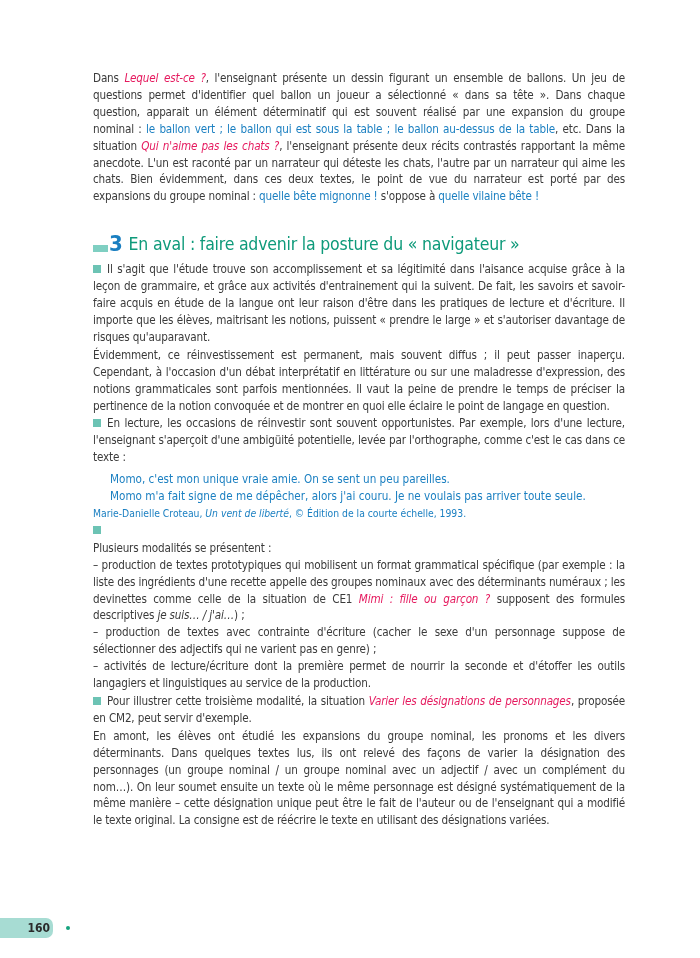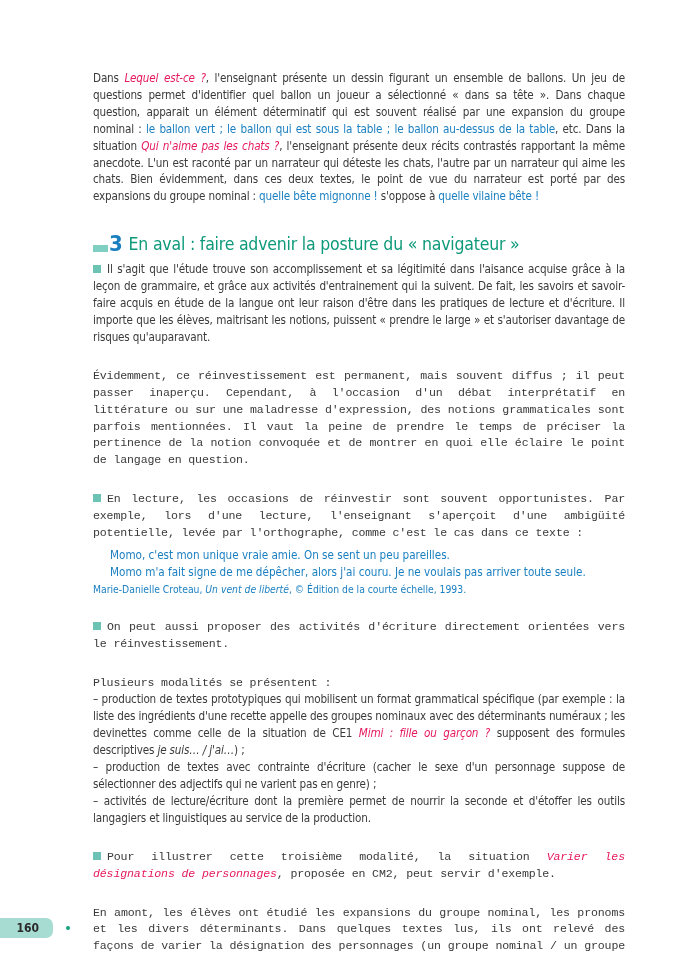--- a/index.html
+++ b/index.html
@@ -3,36 +3,36 @@
   <meta charset="utf-8">
   <style>
     html, body { margin: 0; padding: 0; }
     body {
       width: 700px; height: 958px; background: #ffffff; position: relative; overflow: hidden;
       font-family: "DejaVu Sans Condensed", "Liberation Sans Narrow", "Liberation Sans", sans-serif;
       color: #3a3a3a;
     }
     .page { position: absolute; left: 93px; top: 70px; width: 532px; }
     p { margin: 0; font-size: 11.6px; line-height: 16.9px; text-align: justify; letter-spacing: -0.15px; }
-    .gap { margin-top: 22px; font-family: Liberation Mono, monospace; }
+    .gap { margin-top: 1px; }
     .red-it { color: #e5195e; font-style: italic; }
     .blue { color: #1a7fc1; }
     .bullet { display: inline-block; width: 8px; height: 8px; background: #6cc3b4; margin-right: 6px; vertical-align: 0px; }
     h2 {
       margin: 28px 0 6px 0; display: flex; align-items: flex-end; font-weight: normal;
       font-size: 17.5px; line-height: 22px; color: #0e9a7a; letter-spacing: -0.2px;
     }
     .h-bar { display: inline-block; width: 15px; height: 7px; background: #7fcfc2; margin-bottom: 3px; margin-right: 1px; }
     .h-num { color: #1a7fc1; font-weight: bold; font-size: 22px; line-height: 22px; margin-right: 6px; }
     .quote { margin: 5px 0 0 17px; color: #1a7fc1; font-size: 11.6px; line-height: 16.9px; }
     .source { text-align: left; color: #1a7fc1; font-size: 10.3px; line-height: 15px; margin-top: 1px; }
     .source i { font-style: italic; }
     .folio {
       position: absolute; left: 0; top: 918px; width: 53px; height: 20px; background: #a7dcd3;
-      border-radius: 0 7px 7px 0; text-align: right; padding-right: 14px; box-sizing: border-box;
+      border-radius: 0 7px 7px 0; text-align: right; padding-right: 3px; box-sizing: border-box;
       font-size: 12px; line-height: 20px; font-weight: bold; color: #2a2a2a;
     }
     .folio-dot { position: absolute; left: 66px; top: 926px; width: 4px; height: 4px; border-radius: 50%; background: #15a37e; }
   </style>
 </head>
 <body>
 
 <div class="page">
 
   <p><span>Dans </span><span class="red-it">Lequel est-ce ?</span><span>, l'enseignant présente un dessin figurant un ensemble de ballons. Un jeu de questions permet d'identifier quel ballon un joueur a sélectionné « dans sa tête ». Dans chaque question, apparait un élément déterminatif qui est souvent réalisé par une expansion du groupe nominal : </span><span class="blue">le ballon vert ; le ballon qui est sous la table ; le ballon au-dessus de la table</span><span>, etc. Dans la situation </span><span class="red-it">Qui n'aime pas les chats ?</span><span>, l'enseignant présente deux récits contrastés rapportant la même anecdote. L'un est raconté par un narrateur qui déteste les chats, l'autre par un narrateur qui aime les chats. Bien évidemment, dans ces deux textes, le point de vue du narrateur est porté par des expansions du groupe nominal : </span><span class="blue">quelle bête mignonne !</span><span> s'oppose à </span><span class="blue">quelle vilaine bête !</span></p>
@@ -46,21 +46,21 @@
   <p><span class="bullet"></span><span>Il s'agit que l'étude trouve son accomplissement et sa légitimité dans l'aisance acquise grâce à la leçon de grammaire, et grâce aux activités d'entrainement qui la suivent. De fait, les savoirs et savoir-faire acquis en étude de la langue ont leur raison d'être dans les pratiques de lecture et d'écriture. Il importe que les élèves, maitrisant les notions, puissent « prendre le large » et s'auto­riser davantage de risques qu'auparavant.</span></p>
   <p class="gap">Évidemment, ce réinvestissement est permanent, mais souvent diffus ; il peut passer inaperçu. Cependant, à l'occasion d'un débat interprétatif en littérature ou sur une maladresse d'expression, des notions grammaticales sont parfois mentionnées. Il vaut la peine de prendre le temps de pré­ciser la pertinence de la notion convoquée et de montrer en quoi elle éclaire le point de langage en question.</p>
   <p class="gap"><span class="bullet"></span><span>En lecture, les occasions de réinvestir sont souvent opportunistes. Par exemple, lors d'une lec­ture, l'enseignant s'aperçoit d'une ambigüité potentielle, levée par l'orthographe, comme c'est le cas dans ce texte :</span></p>
 
   <div class="quote">
     <div>Momo, c'est mon unique vraie amie. On se sent un peu pareilles.</div>
     <div>Momo m'a fait signe de me dépêcher, alors j'ai couru. Je ne voulais pas arriver toute seule.</div>
   </div>
   <div class="source"><span>Marie-Danielle Croteau, </span><i>Un vent de liberté</i><span>, © Édition de la courte échelle, 1993.</span></div>
 
-  <p class="gap"><span class="bullet"></span><span>On peut aussi proposer des activités d'écriture directement orientées vers le réinvestissement.</span></p>
+  <p class="gap"><span class="bullet"></span></p>
   <p class="gap">Plusieurs modalités se présentent :</p>
   <p><span>– production de textes prototypiques qui mobilisent un format grammatical spécifique (par exemple : la liste des ingrédients d'une recette appelle des groupes nominaux avec des déter­minants numéraux ; les devinettes comme celle de la situation de CE1 </span><span class="red-it">Mimi : fille ou garçon ?</span><span> supposent des formules descriptives </span><i>je suis… / j'ai…</i><span>) ;</span></p>
   <p>– production de textes avec contrainte d'écriture (cacher le sexe d'un personnage suppose de sélectionner des adjectifs qui ne varient pas en genre) ;</p>
   <p>– activités de lecture/écriture dont la première permet de nourrir la seconde et d'étoffer les outils langagiers et linguistiques au service de la production.</p>
   <p class="gap"><span class="bullet"></span><span>Pour illustrer cette troisième modalité, la situation </span><span class="red-it">Varier les désignations de personnages</span><span>, pro­posée en CM2, peut servir d'exemple.</span></p>
   <p class="gap">En amont, les élèves ont étudié les expansions du groupe nominal, les pronoms et les divers déterminants. Dans quelques textes lus, ils ont relevé des façons de varier la désignation des personnages (un groupe nominal / un groupe nominal avec un adjectif / avec un complément du nom…). On leur soumet ensuite un texte où le même personnage est désigné systématiquement de la même manière – cette désignation unique peut être le fait de l'auteur ou de l'enseignant qui a modifié le texte original. La consigne est de réécrire le texte en utilisant des désignations variées.</p>
 </div>
 
 <div class="folio">160</div>
 <div class="folio-dot"></div>

